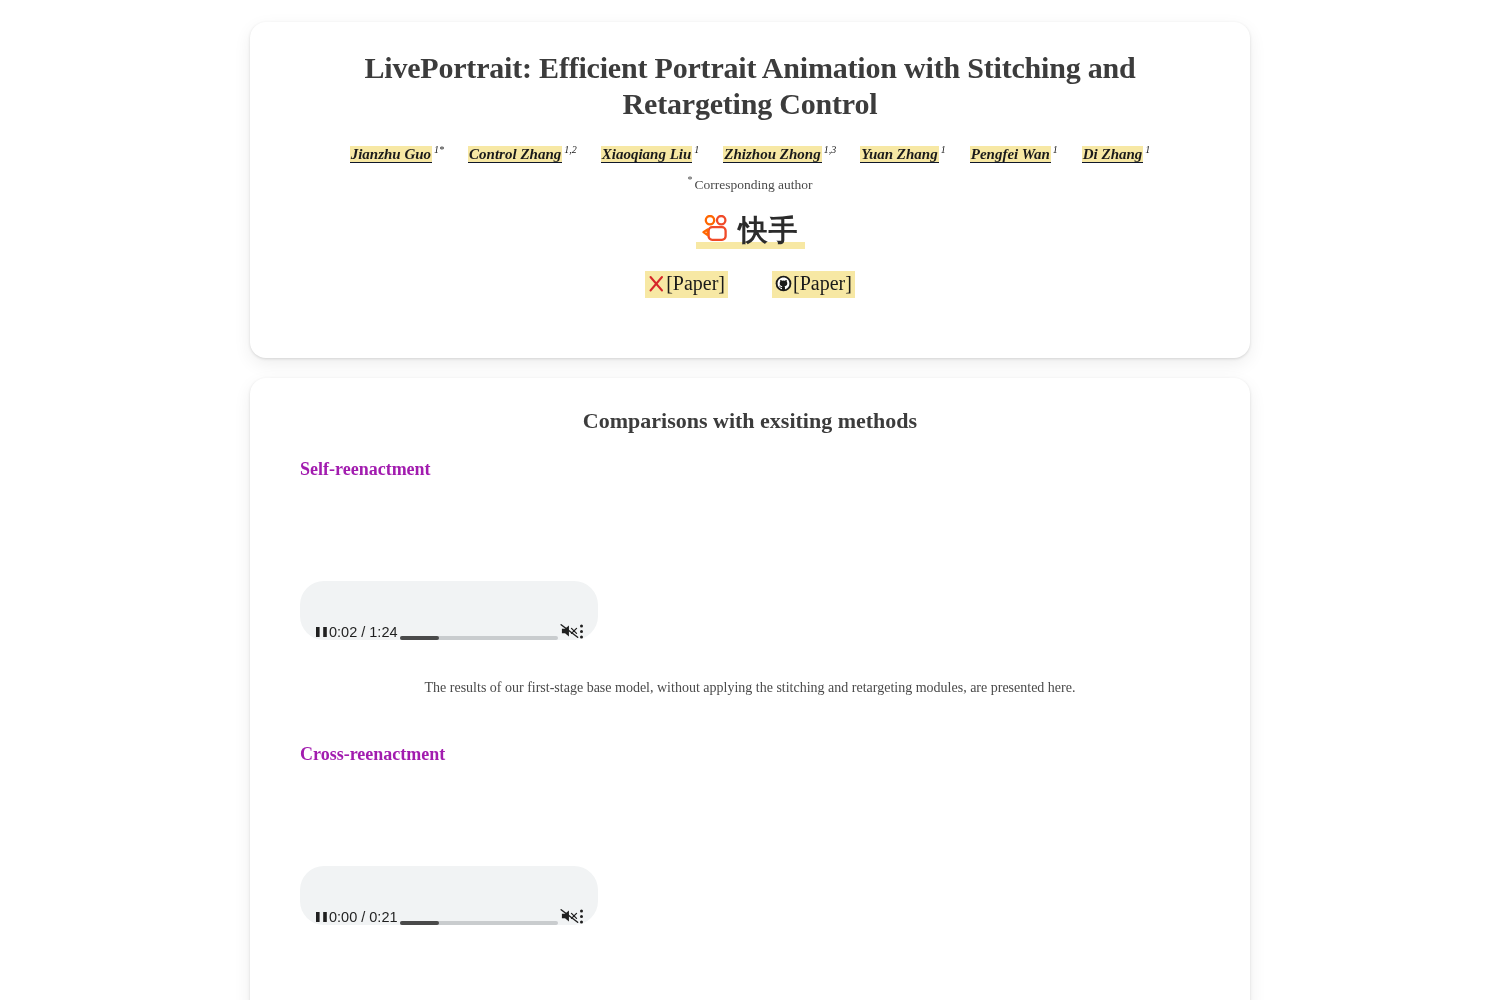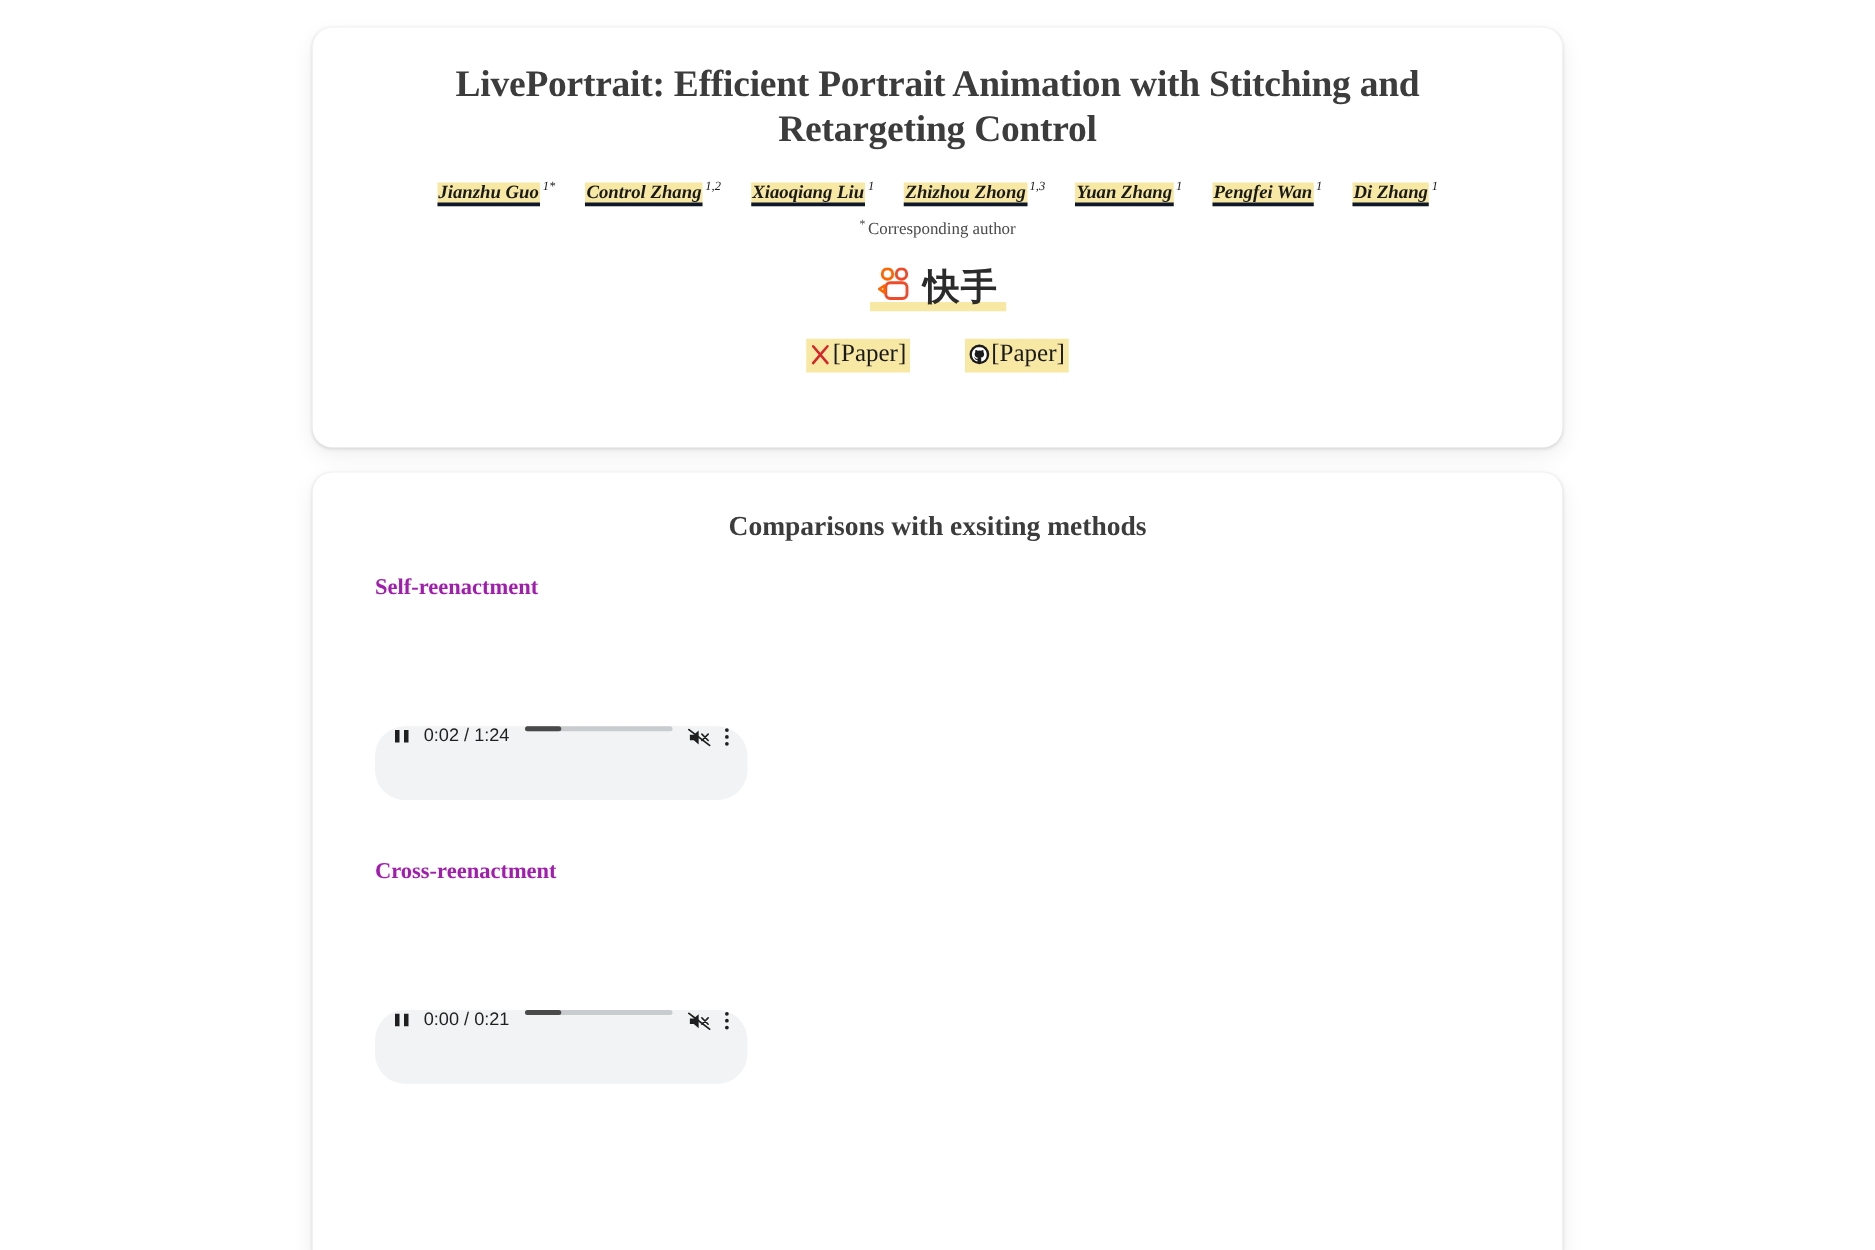--- a/index.html
+++ b/index.html
@@ -59,21 +59,21 @@
   .author {
     white-space: nowrap;
     font-size: 15px;
     color: #1a1a1a;
   }
   .author .aname {
     font-family: "Liberation Serif", serif;
     font-style: italic;
     font-weight: bold;
     background: #f7e8a4;
-    border-bottom: 3px solid #0f172a;
+    border-bottom: 1px solid #0f172a;
     padding: 0 1px;
   }
   .author .asup {
     font-style: italic;
     font-size: 10px;
     vertical-align: super;
     margin-left: 2px;
     color: #1a1a1a;
   }
 
@@ -174,24 +174,23 @@
     width: 298px;
     height: 101px;
     background: #ffffff;
   }
   .video-controls {
     width: 298px;
     height: 59px;
     background: #f1f3f4;
     border-radius: 24px;
     display: flex;
-    align-items: flex-start;
+    align-items: flex-end;
     padding: 0 14px;
     box-sizing: border-box;
-    gap: 10px;
   }
   .ctl-btn {
     display: inline-flex;
     align-items: center;
     justify-content: center;
     cursor: pointer;
     flex: none;
   }
   .time-label {
     font-family: "Liberation Sans", sans-serif;
@@ -342,20 +341,23 @@
         <span class="ctl-btn">
           <svg width="5" height="17" viewBox="0 0 5 17" aria-hidden="true">
             <circle cx="2.5" cy="3" r="1.5" fill="#1f1f1f"></circle>
             <circle cx="2.5" cy="8.5" r="1.5" fill="#1f1f1f"></circle>
             <circle cx="2.5" cy="14" r="1.5" fill="#1f1f1f"></circle>
           </svg>
         </span>
       </div>
     </div>
 
+    <p class="caption">
+      <span>The results of our first-stage base model, without applying the stitching and retargeting modules, are presented here.</span>
+    </p>
 
     <h3 class="subsection" style="padding-top:46px">Cross-reenactment</h3>
 
     <div class="video-block">
       <div class="video-stage"></div>
       <div class="video-controls">
         <span class="ctl-btn">
           <svg width="15" height="16" viewBox="0 0 15 16" aria-hidden="true">
             <rect x="2" y="3" width="3.6" height="10" fill="#1f1f1f"></rect>
             <rect x="9.2" y="3" width="3.6" height="10" fill="#1f1f1f"></rect>

